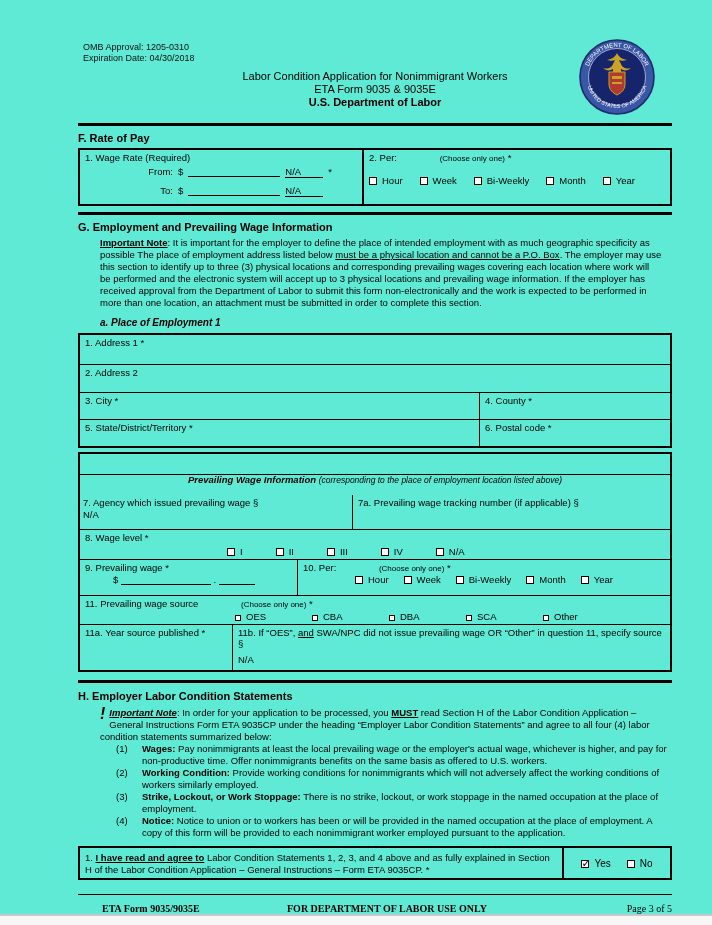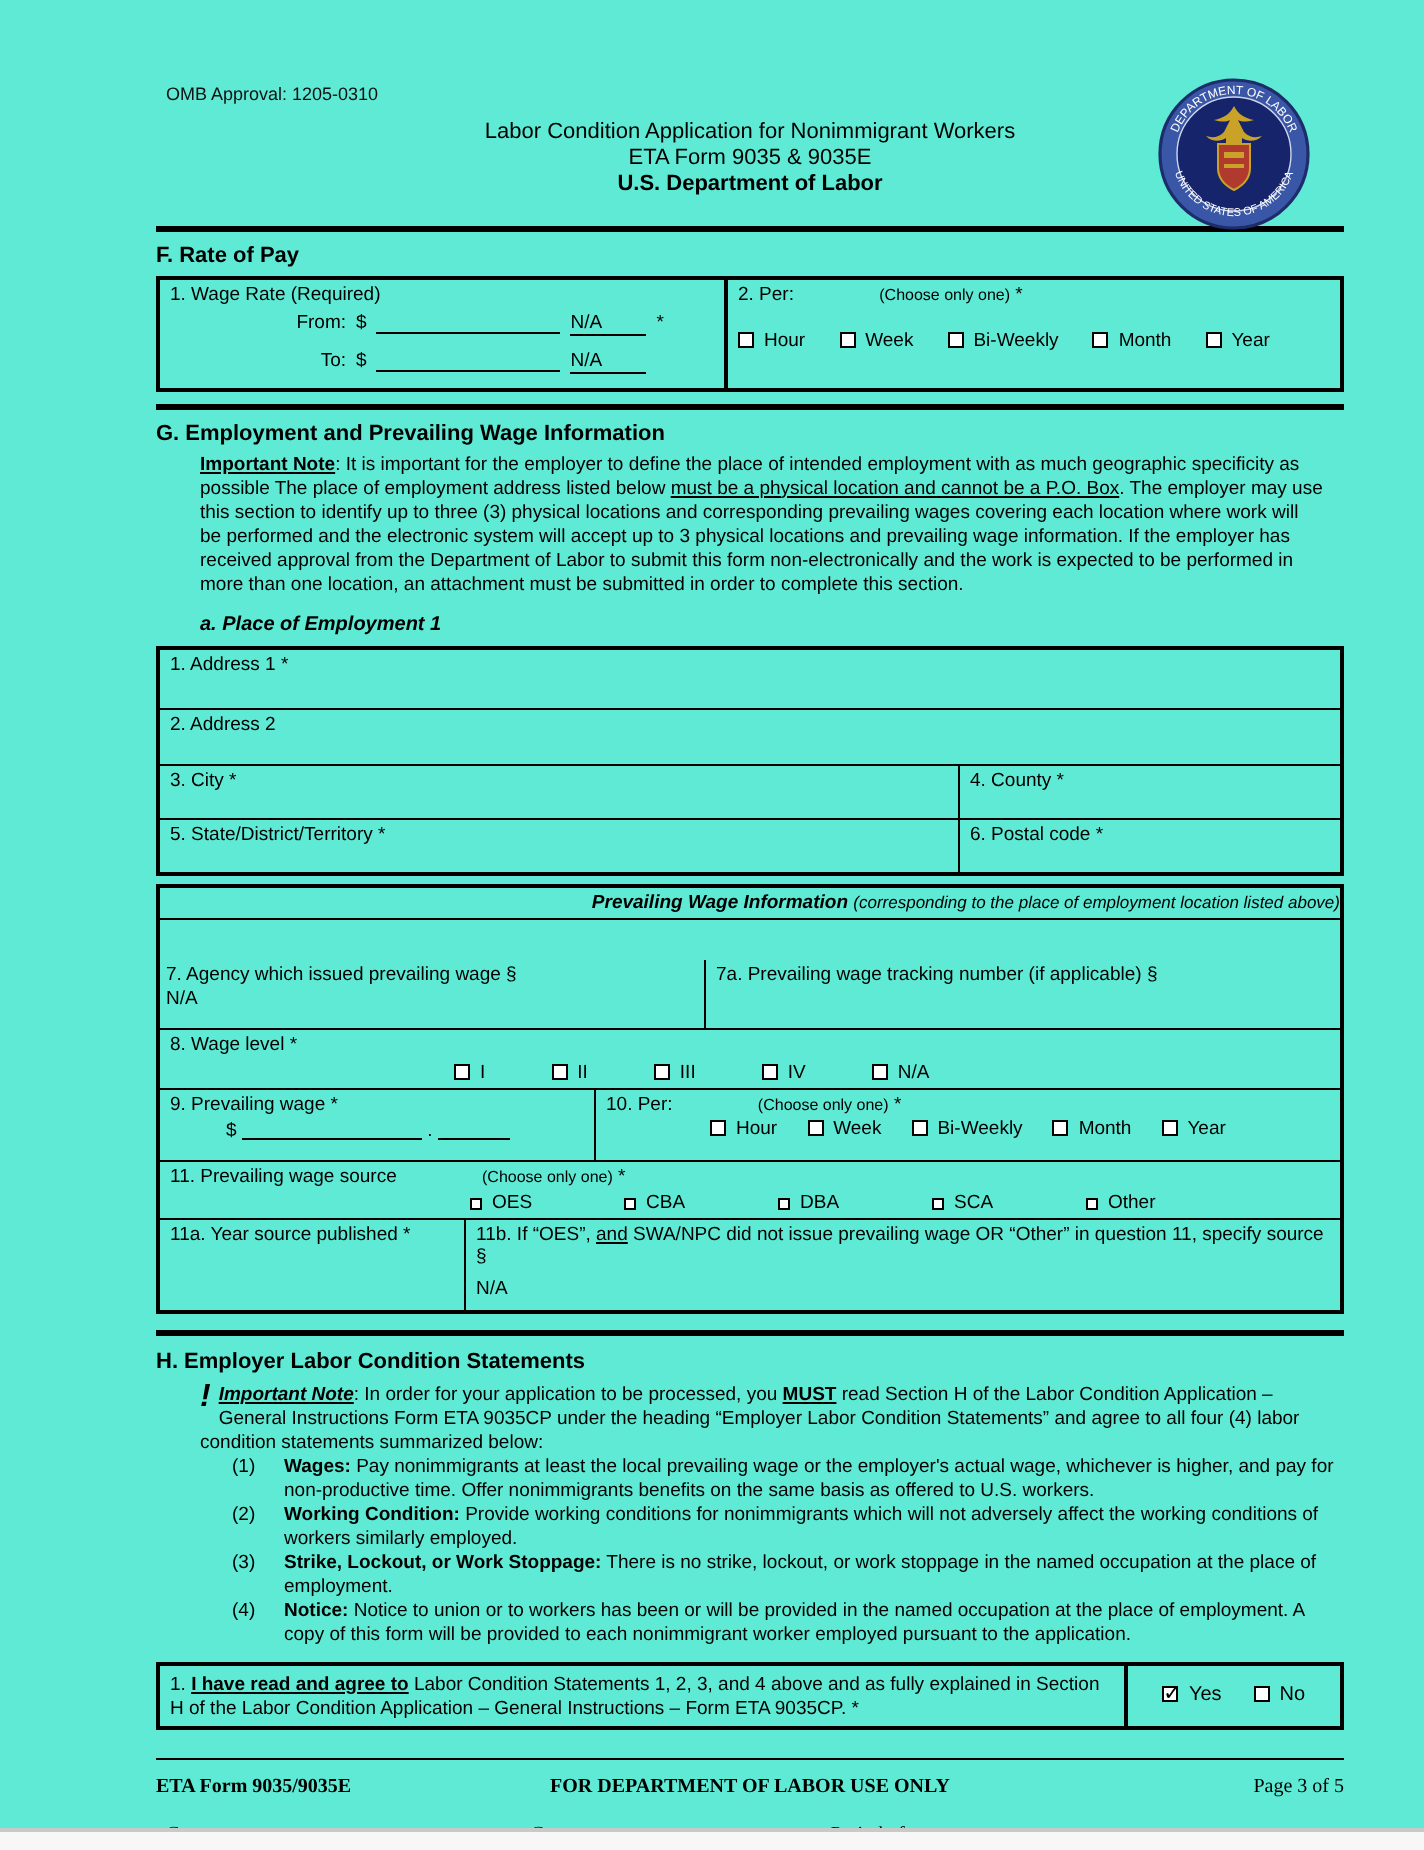--- a/index.html
+++ b/index.html
@@ -54,22 +54,22 @@
   
   .addr { margin-top:5px; }
   .a-row { border-top:1.5px solid #000; }
   .a-row:first-child { border-top:none; }
   .a-split { display:grid; grid-template-columns:399px 1fr; }
   .a-split > div:last-child { border-left:1.5px solid #000; }
   .h29{height:29px;} .h28{height:28px;} .h27{height:27px;}
 
   
   .pwi { margin-top:4px; }
-  .pwi-band { height:16px; text-align:right; border-bottom:1.5px solid #000;
-              font-size:9.5px; padding-top:2px; }
+  .pwi-band { height:16px; text-align:center; border-bottom:1.5px solid #000;
+              font-size:9.5px; padding-top:20px; }
   .pwi-band .t { font-weight:bold; font-style:italic; }
   .pwi-band .s { font-style:italic; font-size:8.5px; }
   .p-row { border-top:1.5px solid #000; }
   .r7  { display:grid; grid-template-columns:272px 1fr; height:34px; border-top:none;margin-top:20px; }
   .r7 > div:last-child { border-left:1.5px solid #000; }
   .r8  { height:30px; }
   .r8 .opts { margin-left:147px; margin-top:2px; gap:34px; }
   .r910{ display:grid; grid-template-columns:217px 1fr; height:36px; }
   .r910 > div:last-child { border-left:1.5px solid #000; }
   .r9-line { margin-left:28px; margin-top:1px; }
@@ -89,38 +89,39 @@
   .h-item .num { width:26px; flex:none; }
   .h-item .txt { flex:1; }
   .b { font-weight:bold; }
   .h1-box { margin-top:7px; display:grid; grid-template-columns:482px 1fr; height:34px; }
   .h1-box > div:last-child { border-left:2px solid #000; display:flex; align-items:center;
                              justify-content:center; gap:16px; font-size:10px; }
 
   
   .foot-row { display:flex; margin-top:8px; font-family:"Liberation Serif","DejaVu Serif",serif;
               font-size:10px; align-items:baseline; }
-  .foot-row .l { width:170px; font-weight:bold; }
+  .foot-row .l { width:170px; font-weight:bold;margin-left:24px; }
   .foot-row .c { flex:1; text-align:center; font-weight:bold; }
   .foot-row .r { width:170px; text-align:right; }
   .case-row { display:flex; margin-top:12px; margin-left:5px;
               font-family:"Liberation Serif","DejaVu Serif",serif; font-size:10px;
               align-items:baseline; gap:5px; }
   .fval { display:inline-block; border-bottom:1px solid #000; font-family:"Liberation Sans",sans-serif;
           font-size:7.5px; text-align:center; height:12px; padding-top:2px; }
   .edge { height:7px; background:#f7f7f7; }
 </style>
 </head>
 <body>
 
 <div class="page">
 
   <div class="content">
     <div class="omb">
       <div>OMB Approval: 1205-0310</div>
+      <div>Expiration Date: 04/30/2018</div>
     </div>
     <div class="titles">
       <div>Labor Condition Application for Nonimmigrant Workers</div>
       <div>ETA Form 9035 &amp; 9035E</div>
       <div class="bold">U.S. Department of Labor</div>
     </div>
   </div>
 
   <div class="seal">
     <svg width="76" height="76" viewBox="0 0 76 76">

